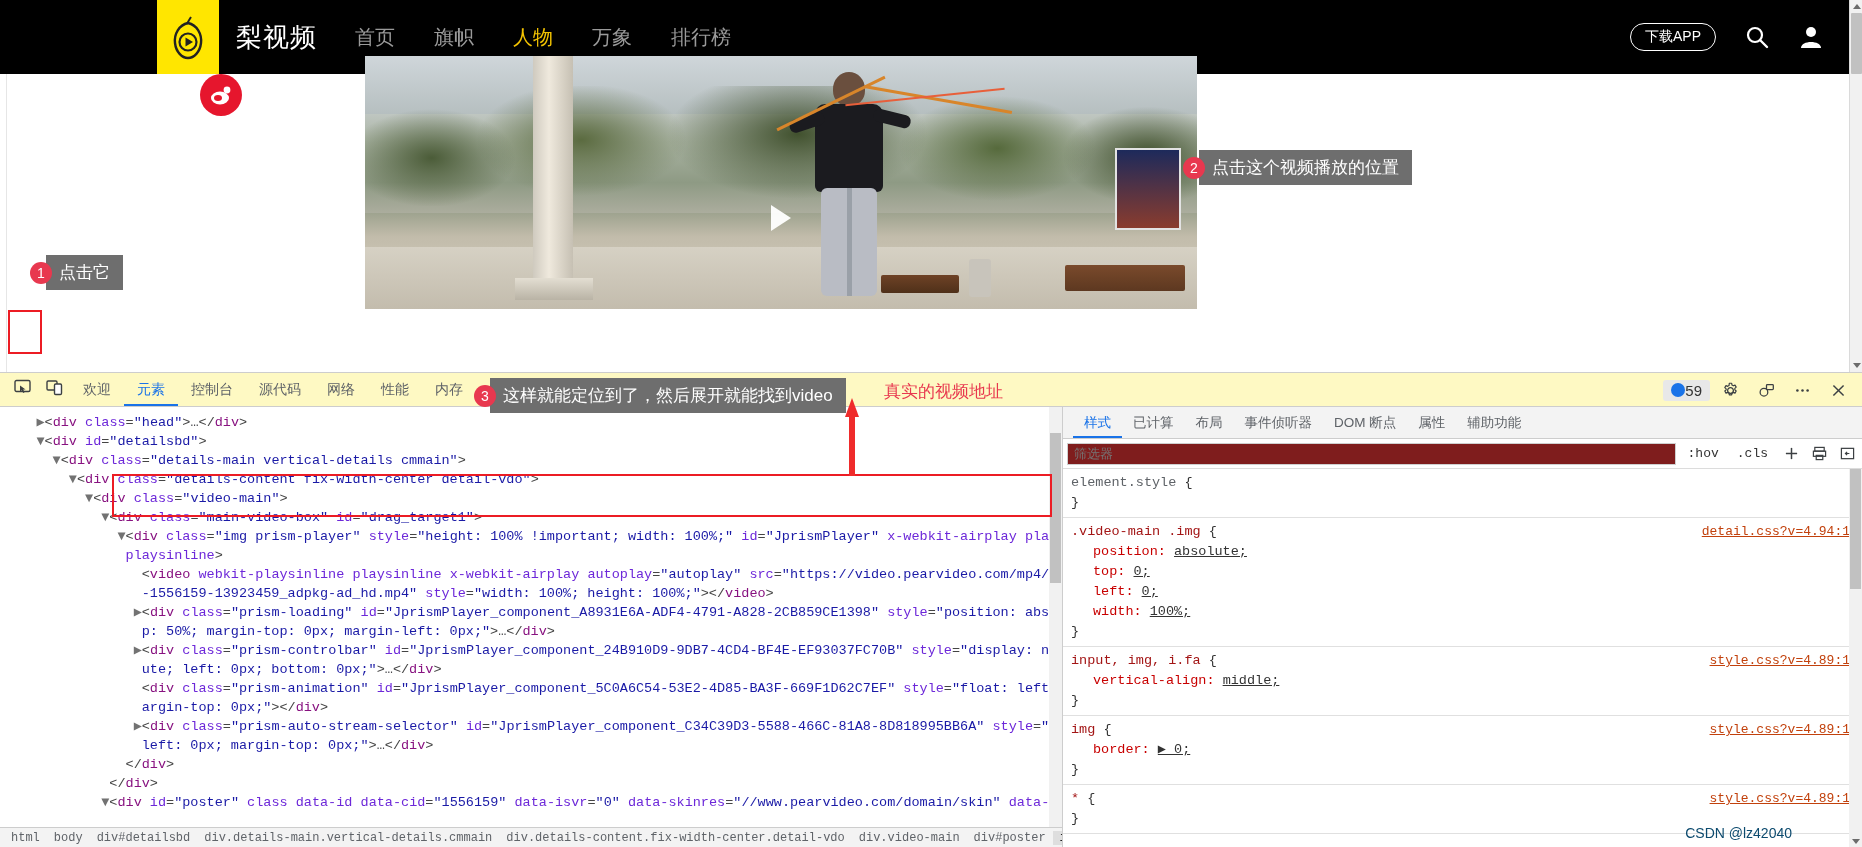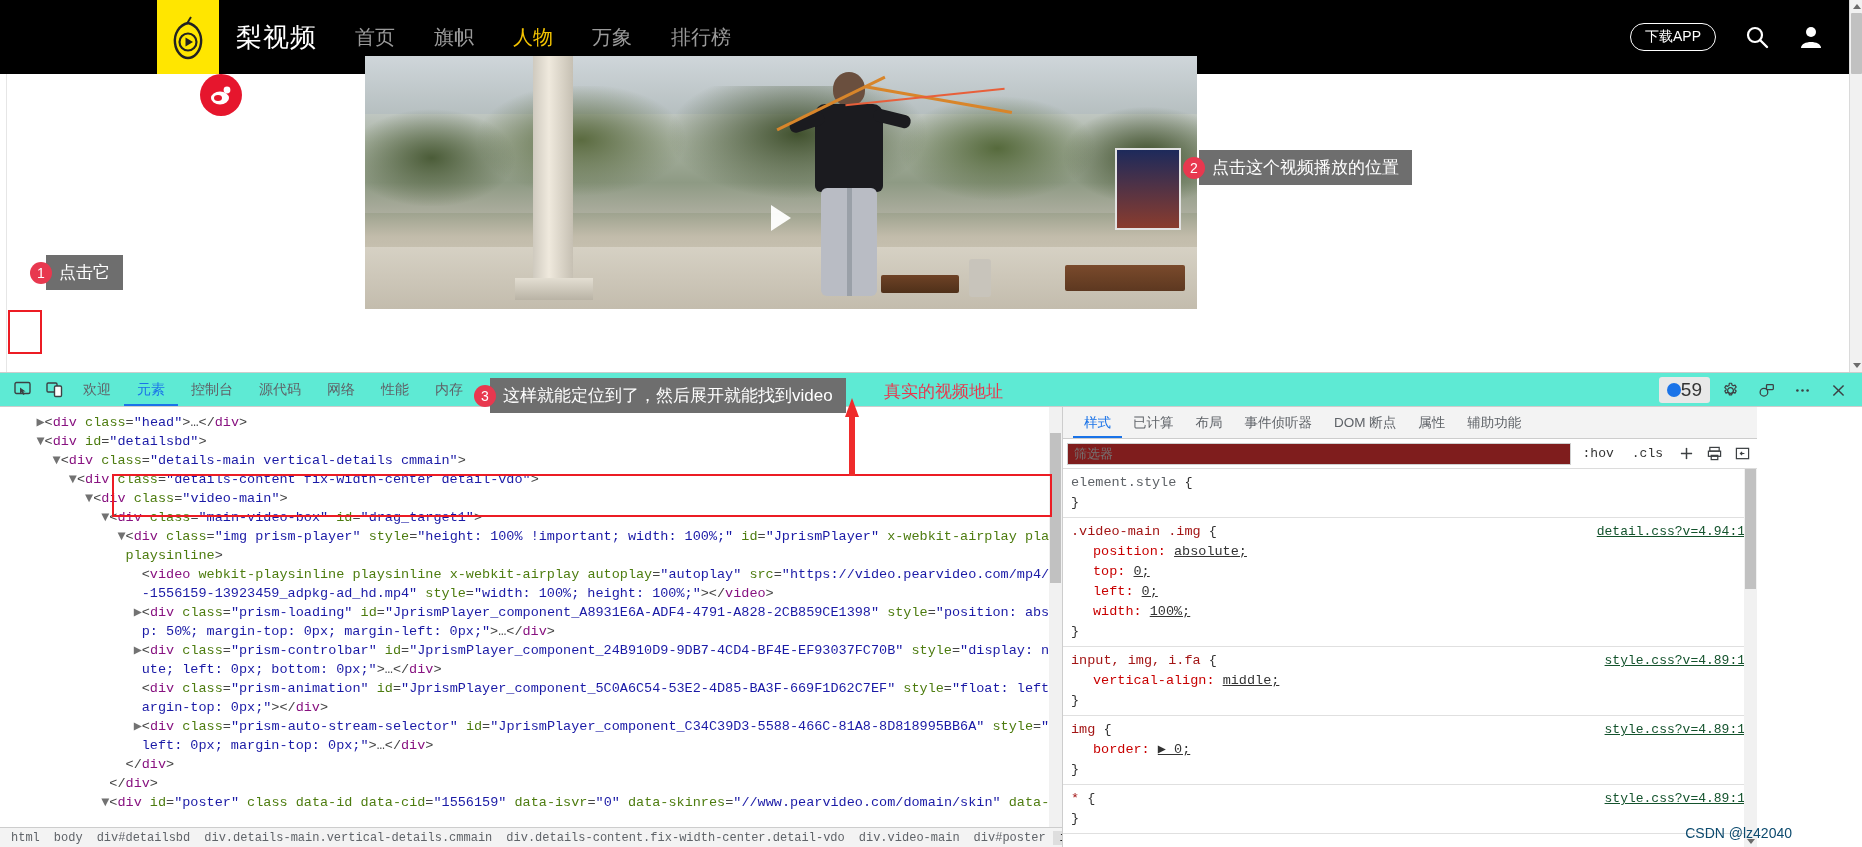--- a/index.html
+++ b/index.html
@@ -147,68 +147,68 @@
     font-family:"Liberation Sans", sans-serif;
   }
   #red-arrow { position:absolute; left:845px; top:398px; width:14px; height:78px; z-index:49; }
 
   
   #devtools {
     position:absolute; left:0; top:372px; width:1862px; height:475px;
     background:#fff; border-top:1px solid #cdcdcd;
   }
   #dt-toolbar {
-    position:relative; height:34px; background:#5eead4; border-bottom:1px solid #cdcdcd;
-    display:flex; align-items:center; padding-left:6px;
+    position:relative; height:34px; background:#fef9c3; border-bottom:1px solid #cdcdcd;
+    display:flex; padding-left:6px;
   }
   .dt-icon-btn { width:32px; height:28px; display:flex; align-items:center; justify-content:center; cursor:pointer; }
   .dt-tab {
     font-size:14px; color:#5f6368; padding:0 13px; height:33px; line-height:33px;
     white-space:nowrap; cursor:pointer;
   }
   .dt-tab.active { color:#1a73e8; border-bottom:2px solid #1a73e8; font-weight:500; }
   #dt-plus { font-size:20px; color:#5f6368; padding:0 12px; line-height:1; cursor:pointer; }
   #dt-toolbar-right { position:absolute; right:8px; top:0; height:34px; display:flex; align-items:center; gap:4px; }
   #issues-badge {
     display:flex; align-items:center; gap:0; background:#e8e8e8; border-radius:3px;
-    padding:2px 8px; font-size:19px; color:#333;
+    padding:2px 8px; font-size:15px; color:#333;
   }
   #issues-badge .dot { width:14px; height:14px; border-radius:50%; background:#1a73e8; }
 
   #dt-body { display:flex; height:441px; }
   #dom-pane {
     position:relative; width:1063px; height:441px; overflow:hidden;
     background:#fff; border-right:1px solid #cdcdcd;
   }
   #dom-tree {
     font-family:"Liberation Mono", monospace; font-size:13.5px; line-height:19px;
     padding:6px 0 0 4px; color:#333; white-space:pre;
   }
   .dom-line { display:block; white-space:pre; }
   .tok-punc { color:#444; }
   .tok-tag { color:#881280; }
-  .tok-attr { color:#4d7c0f;margin-top:21px; }
+  .tok-attr { color:#6d28d9;margin-top:21px; }
   .tok-val { color:#1a1aa6; }
   .tok-text { color:#48484c; }
   .arrow { color:#727272; }
 
   #dom-scrollbar { position:absolute; right:0; top:0; width:13px; height:441px; background:#f1f1f1; }
   #dom-scroll-thumb { position:absolute; top:26px; left:1px; width:11px; height:150px; background:#c1c1c1; }
 
   #breadcrumb {
     position:absolute; left:0; bottom:0; width:1063px; height:21px;
     background:#f3f3f3; border-top:1px solid #cdcdcd;
     font-family:"Liberation Mono", monospace; font-size:12px; color:#5f6368;
     display:flex; align-items:center; gap:0; padding-left:4px; overflow:hidden; white-space:nowrap;
   }
   .crumb { padding:0 7px; }
   .crumb.sel { background:#dedede; color:#222; }
 
   
-  #styles-pane { position:relative; width:694px; height:441px; background:#fff; overflow:hidden; }
+  #styles-pane { position:relative; width:799px; height:441px; background:#fff; overflow:hidden; }
   #styles-tabs {
     height:32px; background:#f3f3f3; border-bottom:1px solid #cdcdcd;
     display:flex; align-items:center; padding-left:10px;
   }
   .st-tab { font-size:13.5px; color:#5f6368; padding:0 11px; height:31px; line-height:31px; cursor:pointer; white-space:nowrap; }
   .st-tab.active { color:#1a73e8; border-bottom:2px solid #1a73e8; }
 
   #styles-filterbar {
     height:30px; border-bottom:1px solid #dcdcdc; display:flex; align-items:center;
     padding:0 4px; gap:6px; background:#fff;
@@ -219,21 +219,21 @@
   }
   .filter-btn { font-family:"Liberation Mono",monospace; font-size:13px; color:#333; padding:0 6px; cursor:pointer; white-space:nowrap; }
   .filter-ico { width:22px; height:22px; display:flex; align-items:center; justify-content:center; cursor:pointer; }
 
   #styles-list {
     font-family:"Liberation Mono", monospace; font-size:13.5px; line-height:20px;
     color:#333; height:379px; overflow:hidden; position:relative;
   }
   .rule { border-bottom:1px solid #e0e0e0; padding:4px 0 4px 8px; position:relative; }
   .rule .src {
-    position:absolute; right:12px; top:4px; color:#14532d; text-decoration:underline;
+    position:absolute; right:12px; top:4px; color:#c2410c; text-decoration:underline;
     font-size:13px; cursor:pointer;
   }
   .sel-name { color:#a31515; }
   .sel-name.gray { color:#5f6368; }
   .prop { color:#c80000; padding-left:22px; }
   .prop .pname { color:#c80000; }
   .prop .pval { color:#333;text-decoration:underline; }
   .brace { color:#333; }
   #styles-scrollbar { position:absolute; right:0; top:62px; width:13px; height:379px; background:#f1f1f1; }
   #styles-scroll-thumb { position:absolute; top:0; left:1px; width:11px; height:120px; background:#c1c1c1; }

